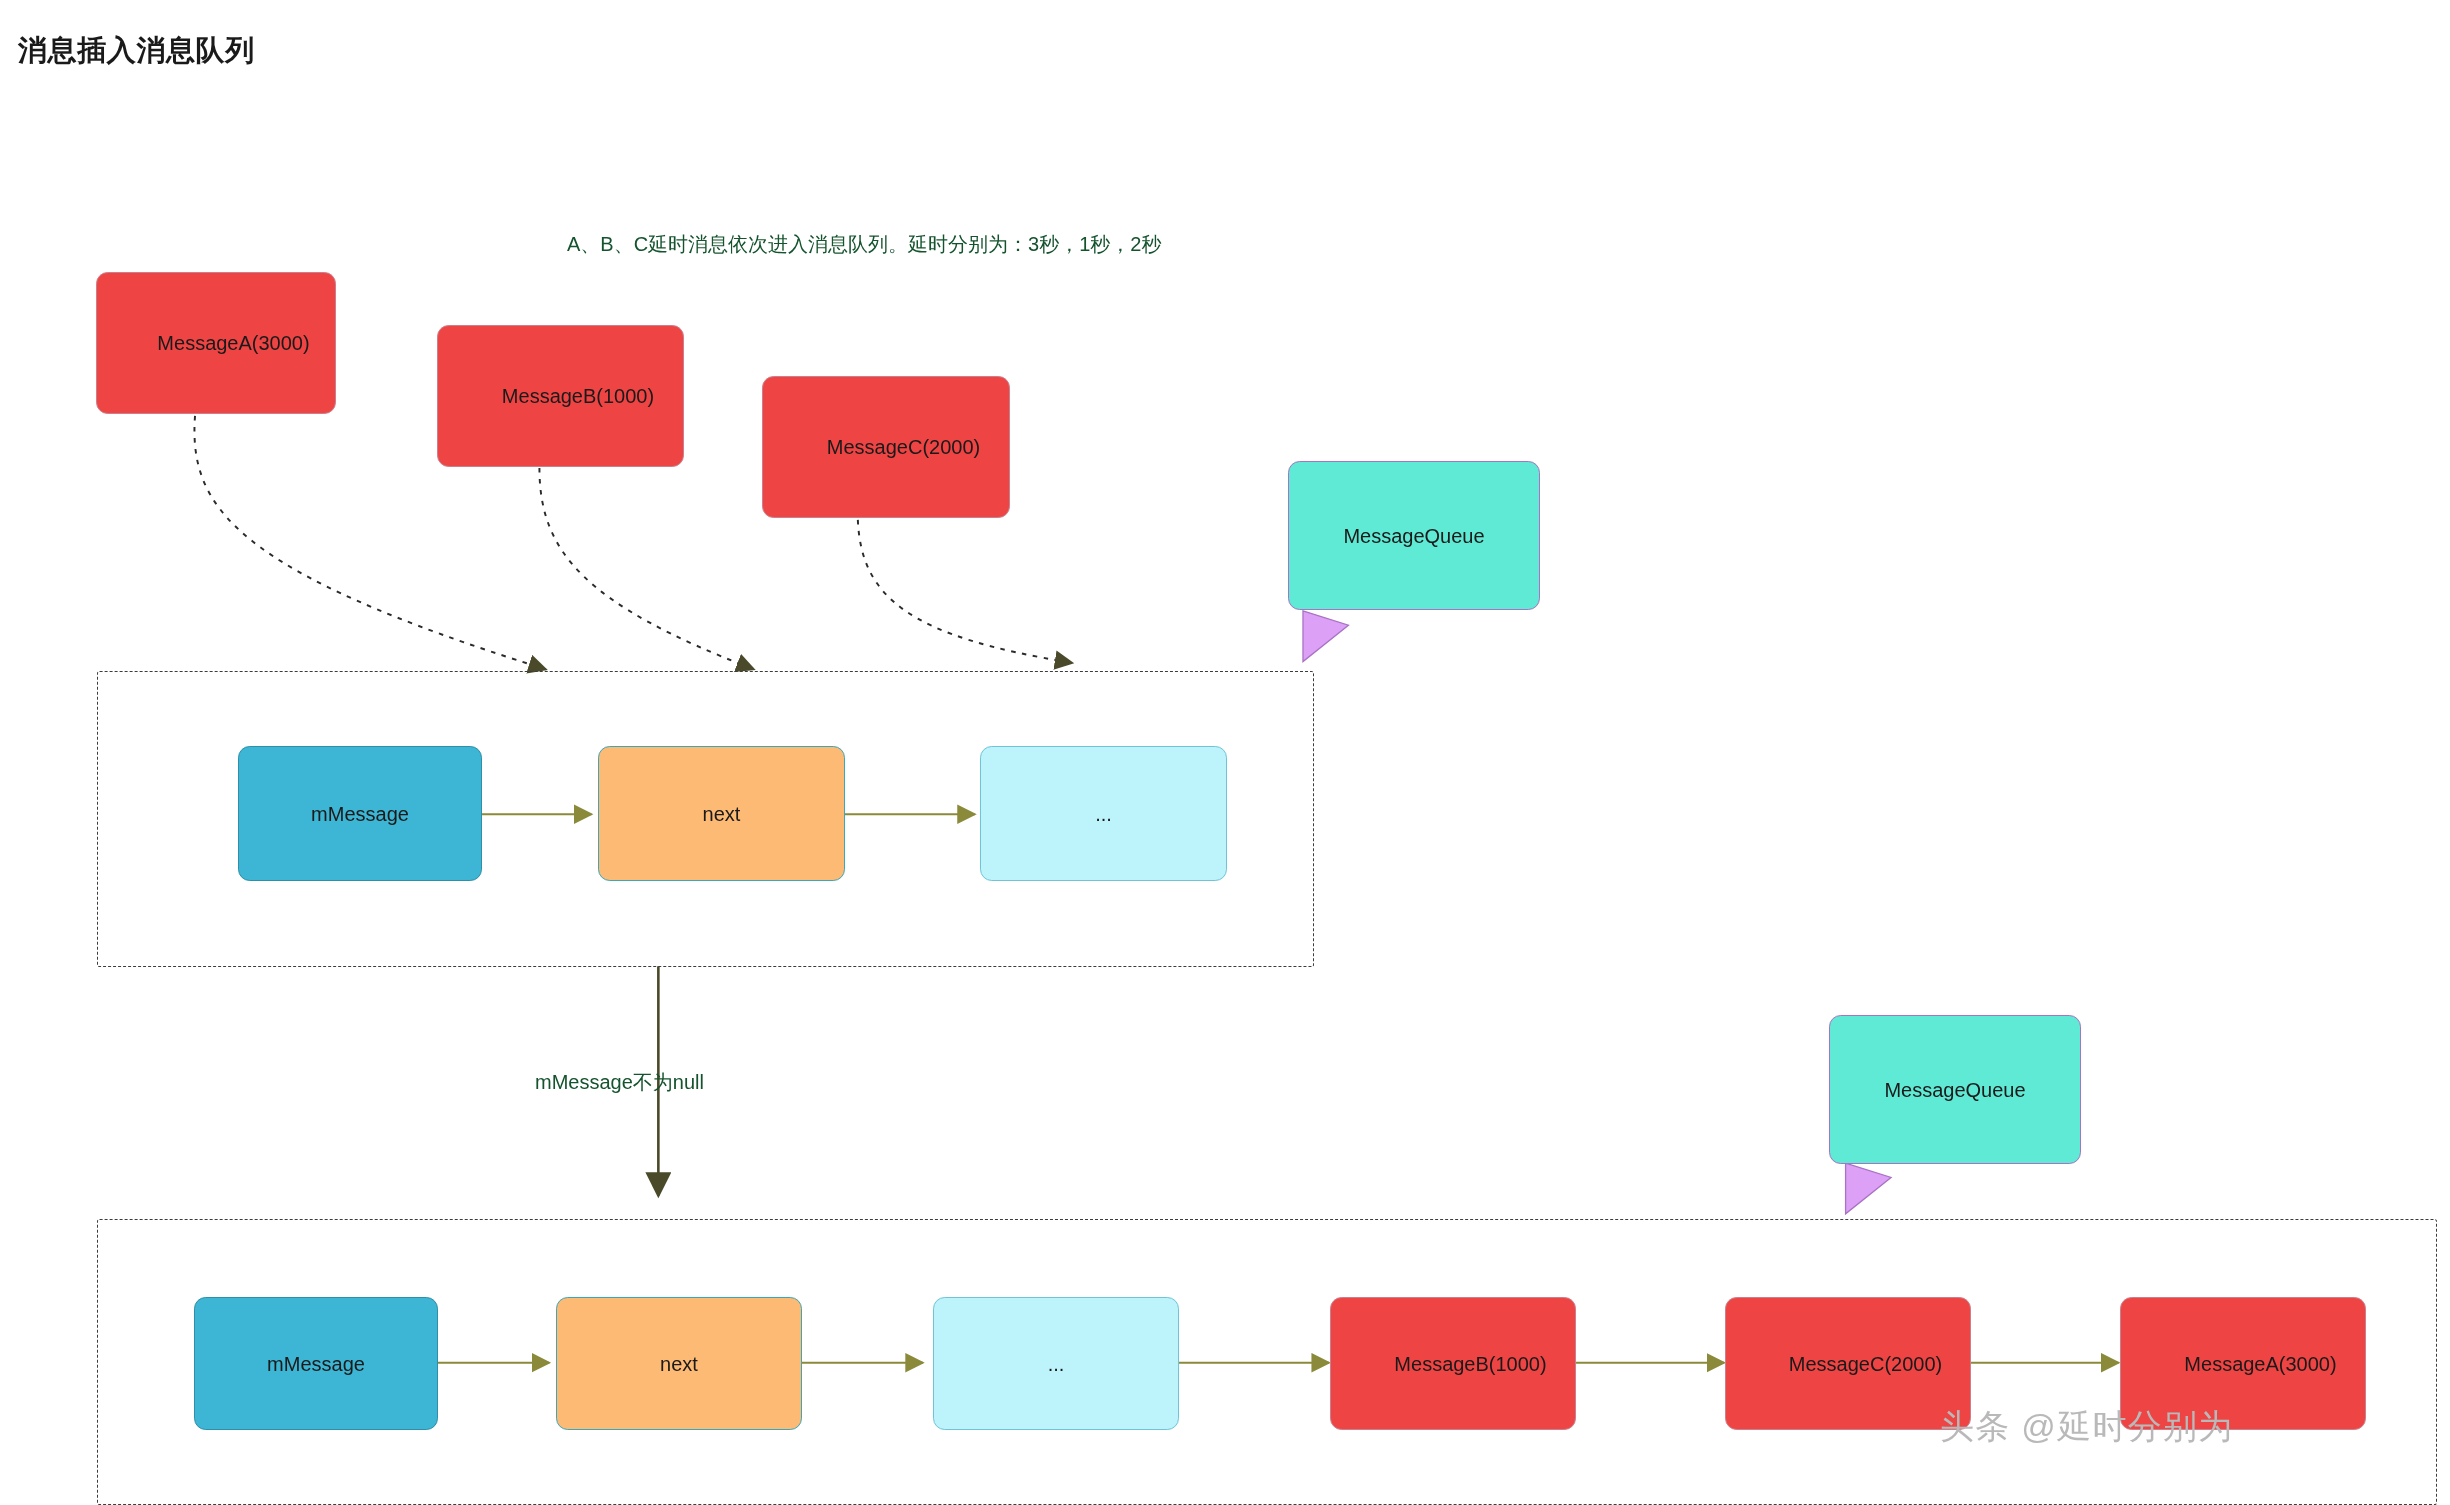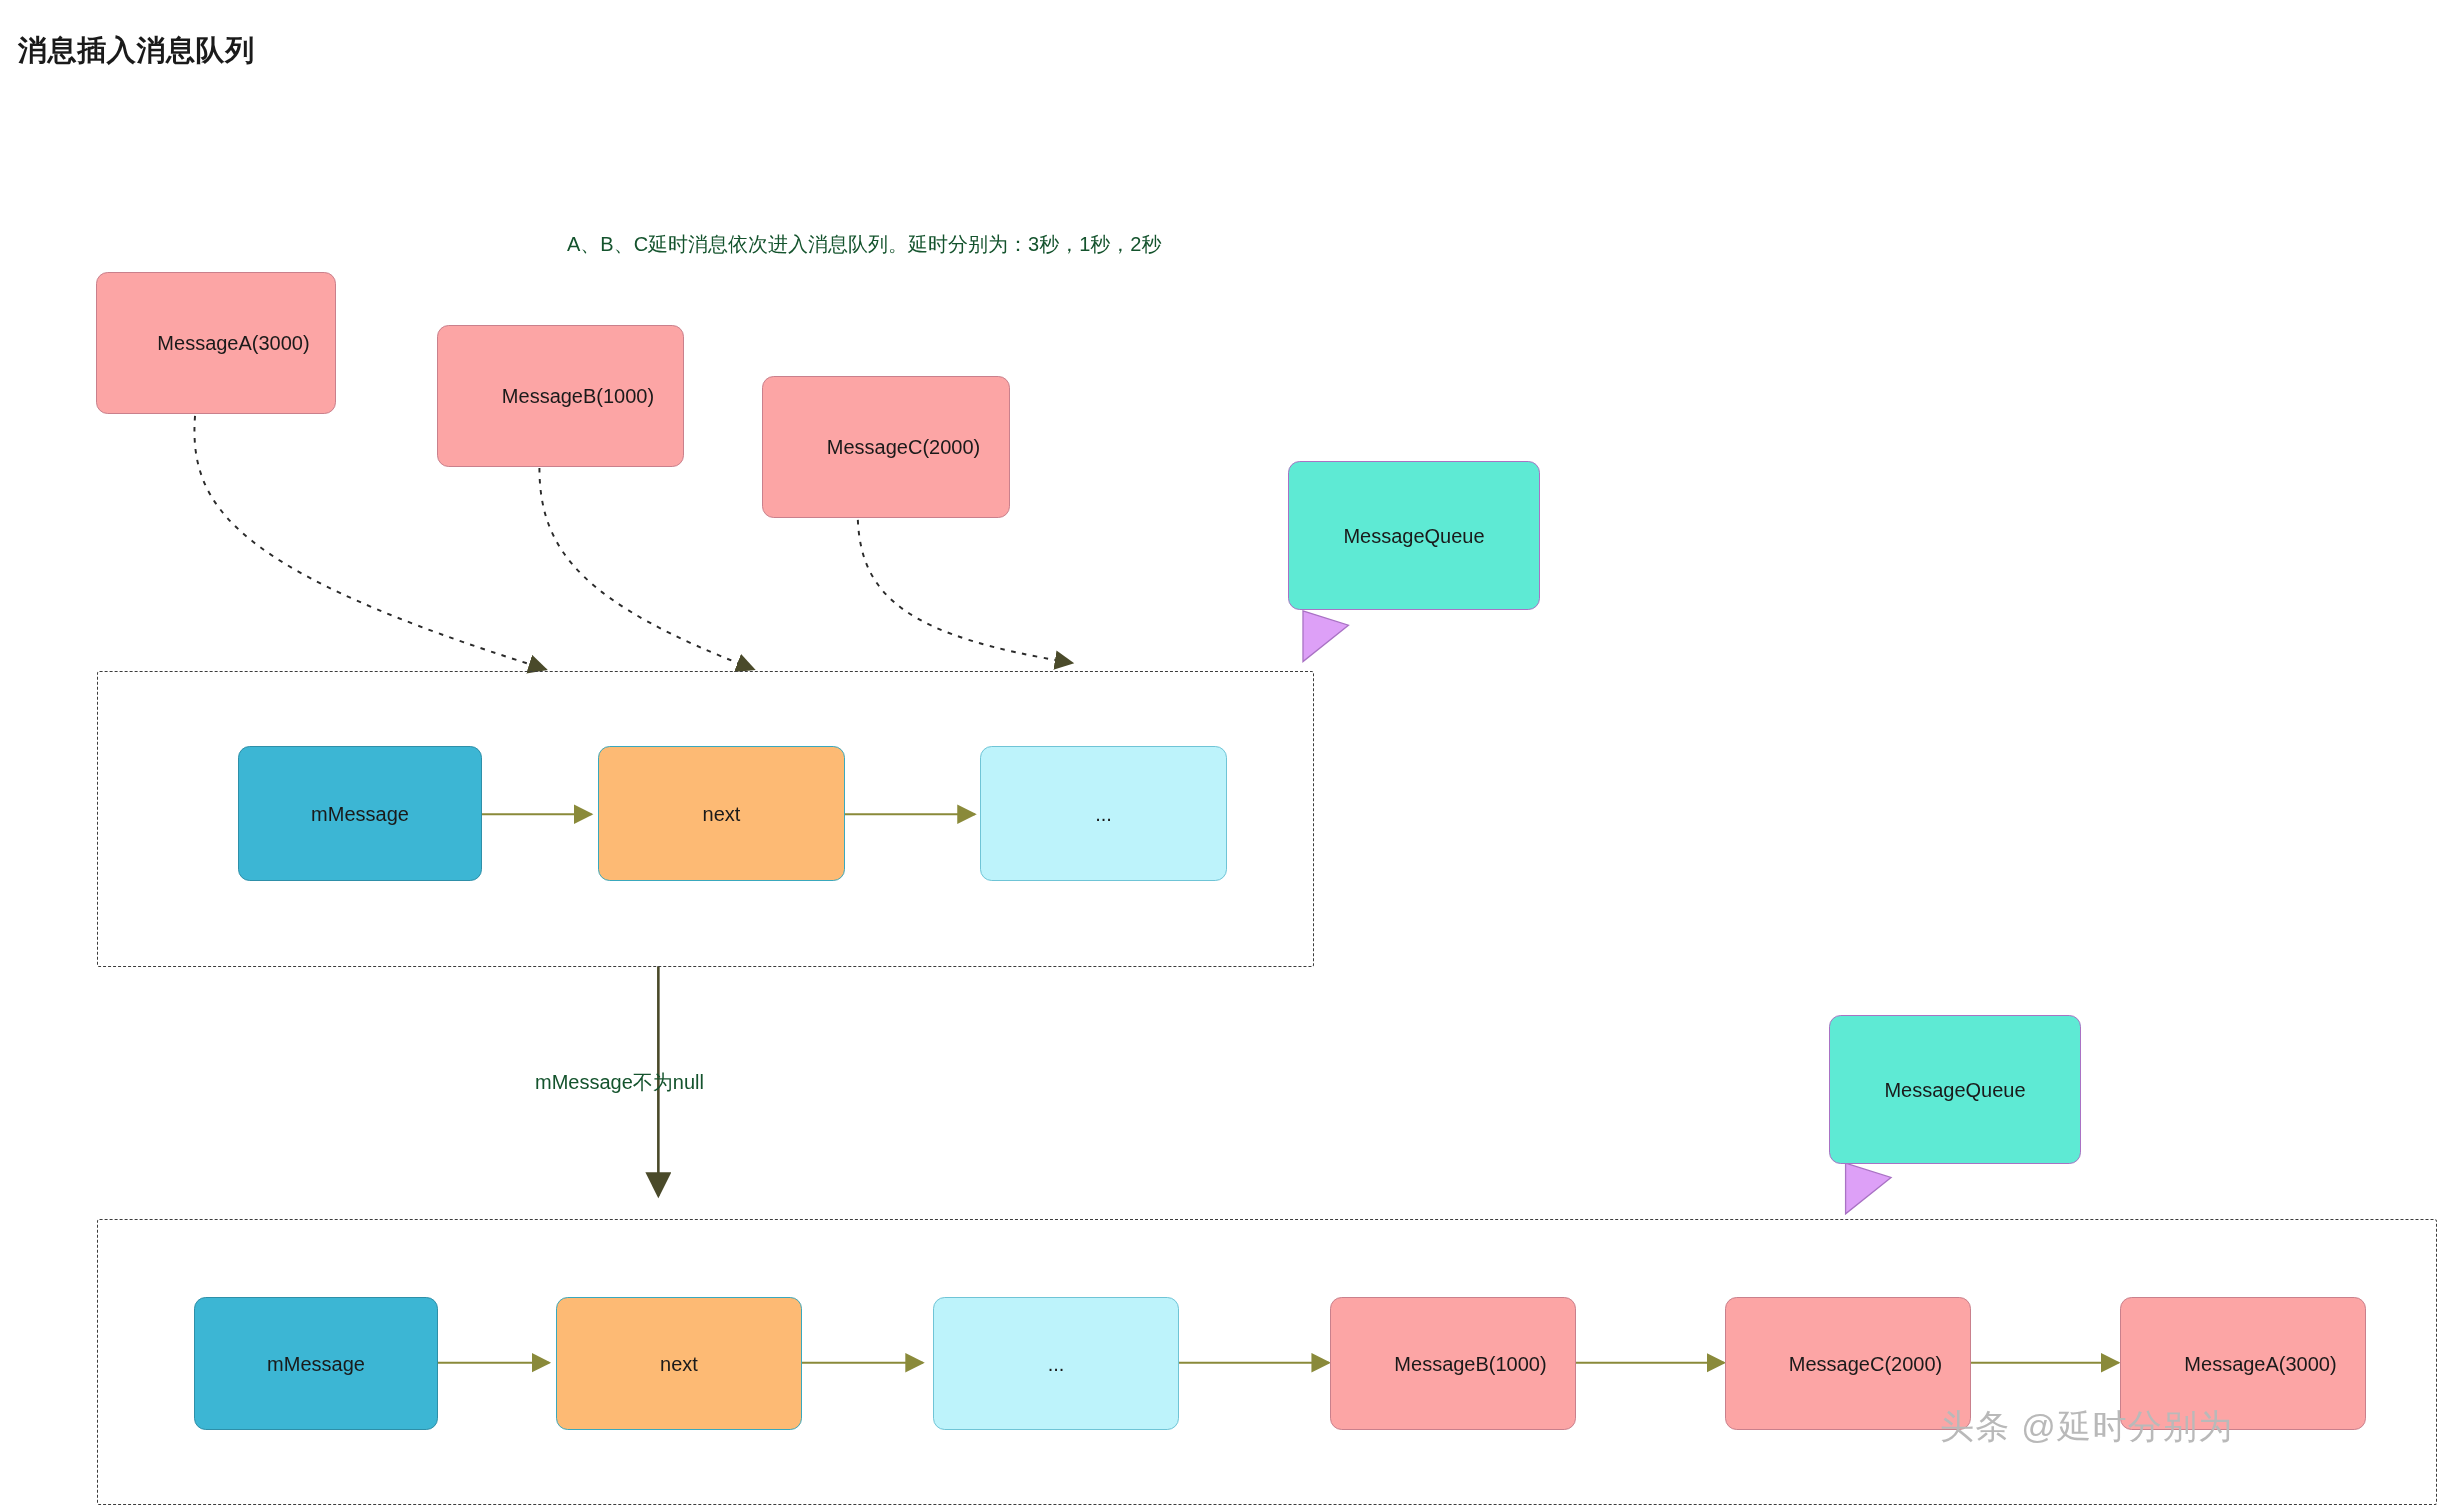--- a/index.html
+++ b/index.html
@@ -46,21 +46,21 @@
     justify-content: center;
     box-sizing: border-box;
     border-radius: 11.7px;
     font-size: 20px;
     color: #1a1a1a;
     text-align: center;
     line-height: 1.2;
   }
 
   .pink {
-    background: #fca5a5;
+    background: #ef4444;
     border: 1.3px solid #c9808c;
     padding-left: 35px;
   }
   .purple {
     background: #5eead4;
     border: 1.3px solid #a972c4;
   }
   .teal-dark {
     background: #3cb6d4;
     border: 1.3px solid #2e8fa8;

